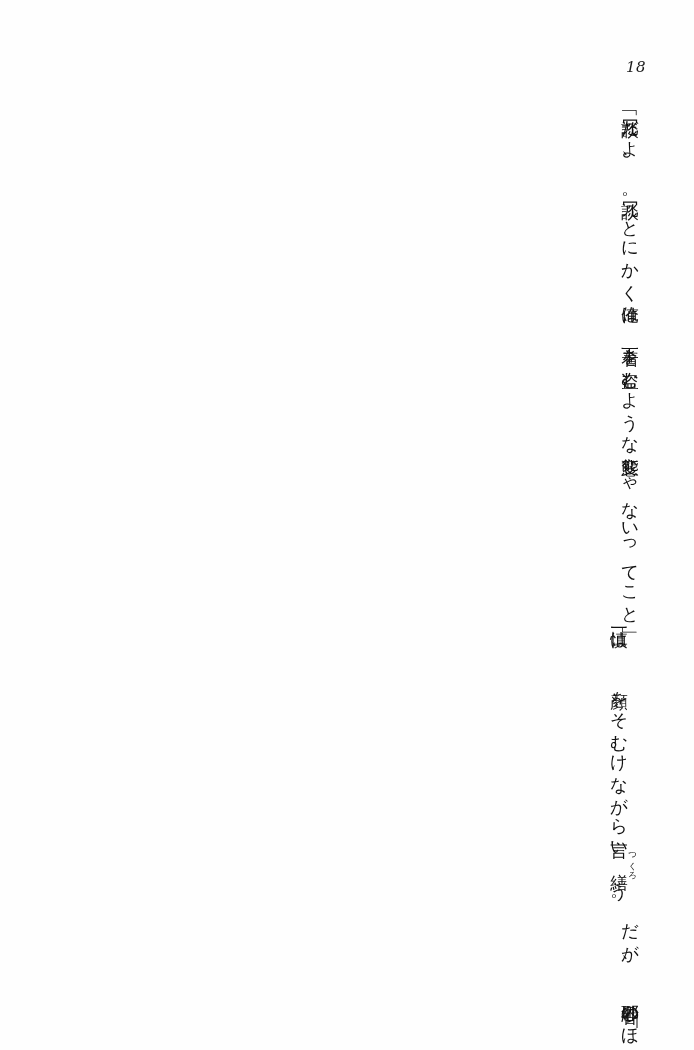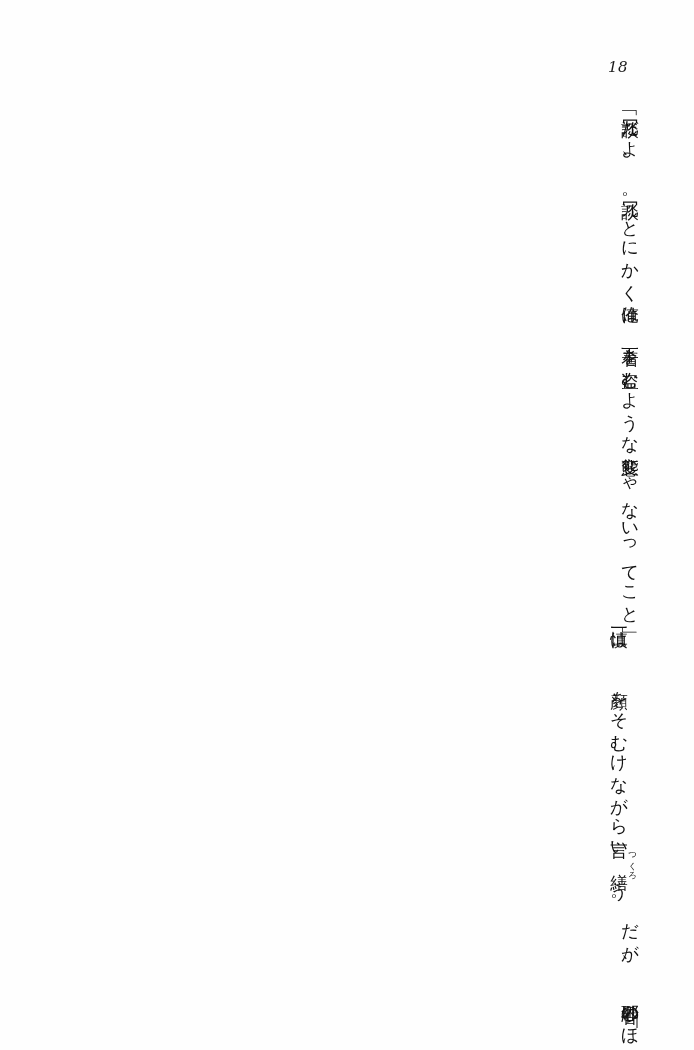--- a/index.html
+++ b/index.html
@@ -19,21 +19,21 @@
   .page {
     position: absolute;
     inset: 0;
     background: #fefefe;
   }
 
   
   .page-number {
     position: absolute;
     top: 58px;
-    right: 66px;
+    right: 48px;
     font-size: 15px;
     font-style: italic;
     font-family: "DejaVu Serif", "Liberation Serif", serif;
     color: #1a1a1a;
     letter-spacing: 0.5px;
   }
 
   
   .text-block {
     position: absolute;

